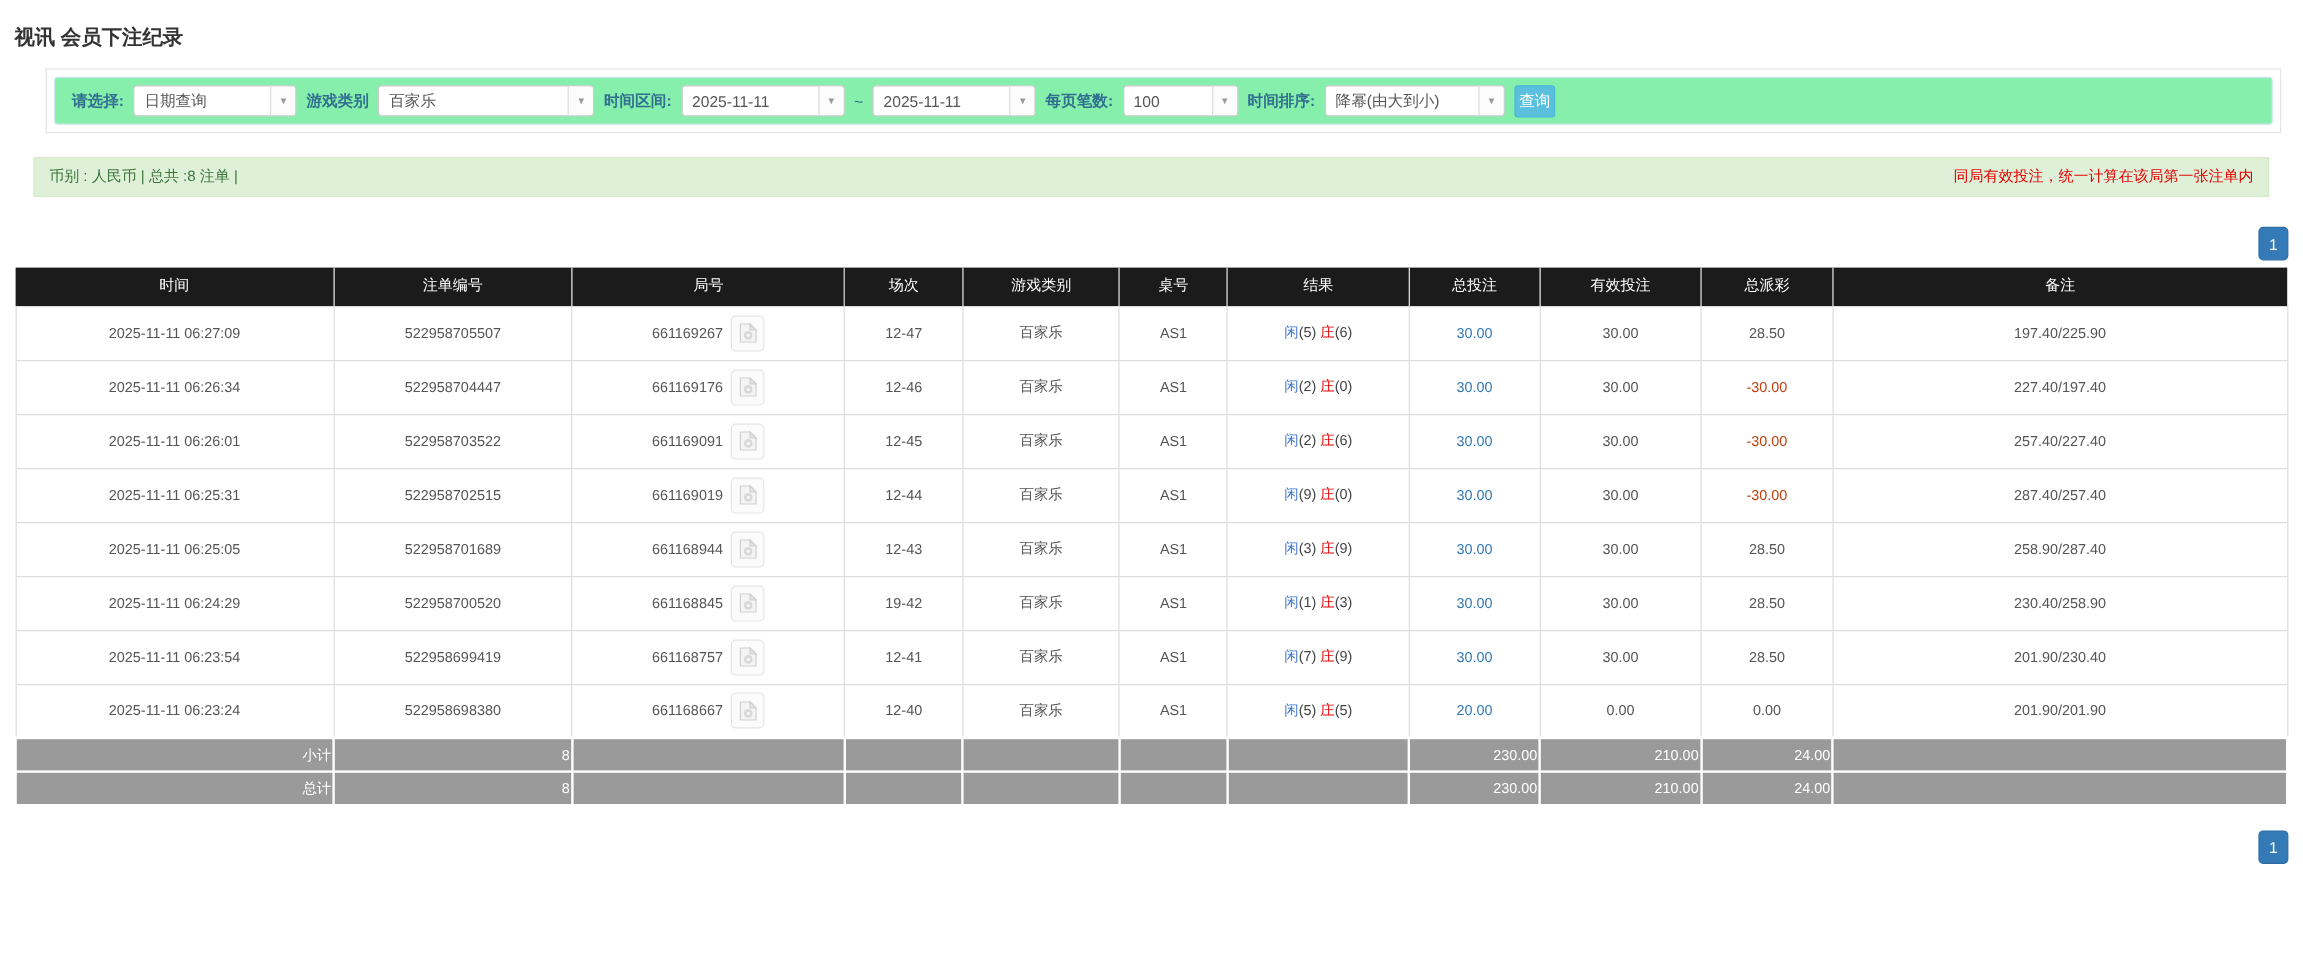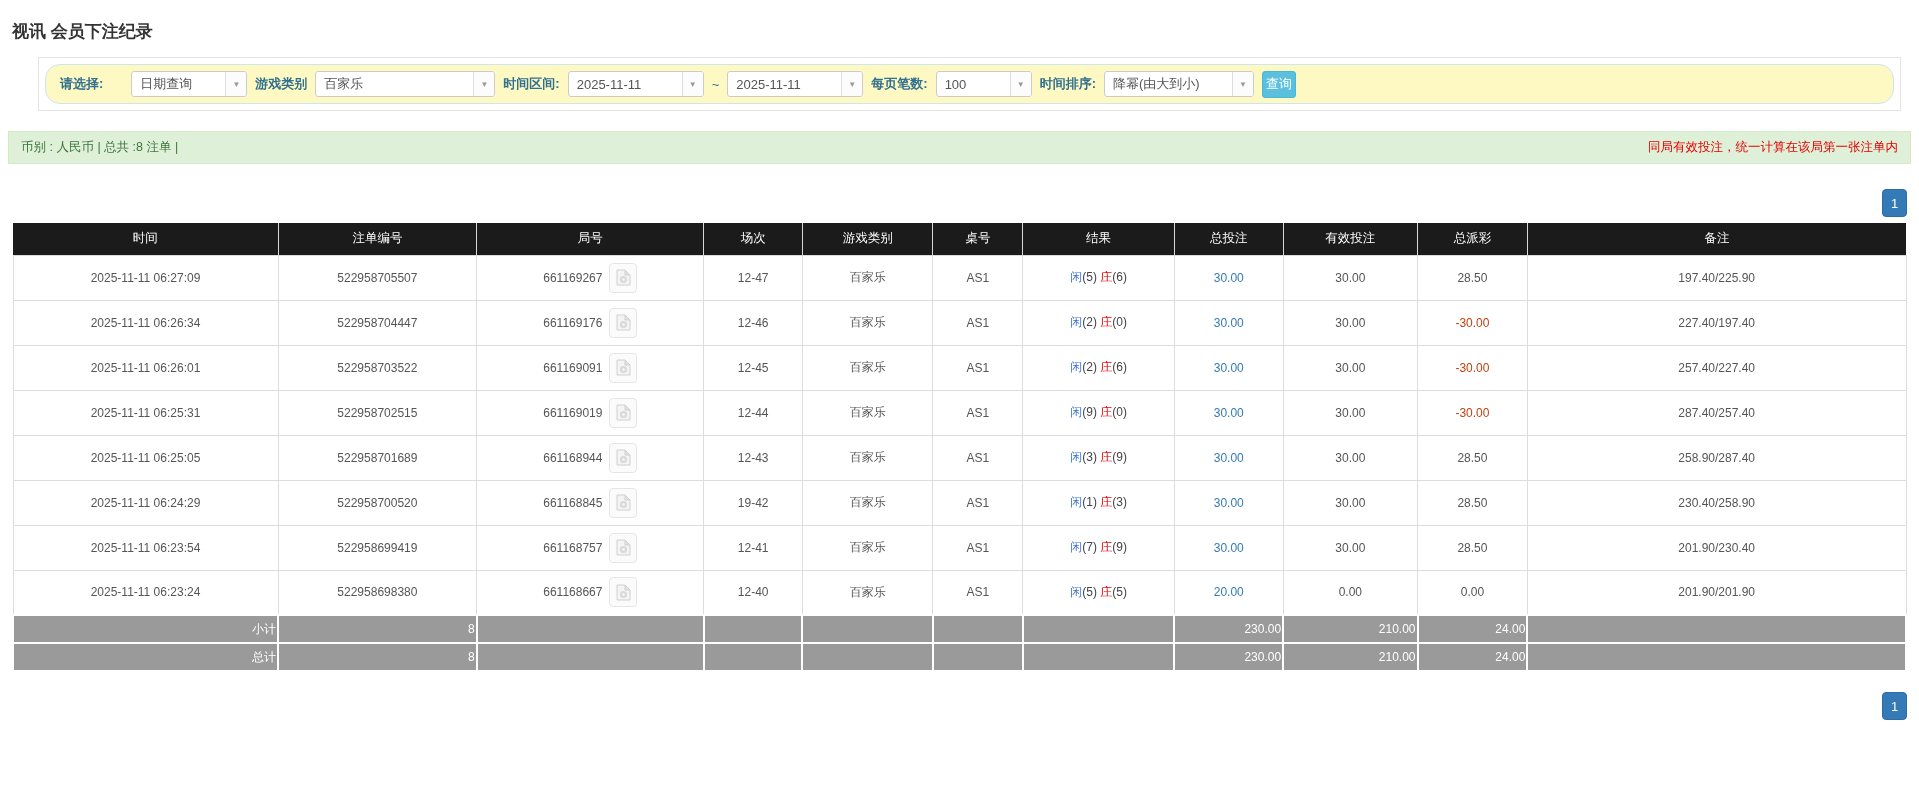--- a/index.html
+++ b/index.html
@@ -10,50 +10,50 @@
     color:#555;
   }
   .page-title {
     margin:20px 12px 14px; font-size:17px; font-weight:700; color:#333;
   }
   
   .filter-wrap {
     margin:0 18px 0 38px; border:1px solid #e4e4e4; background:#fff; padding:6px;
   }
   .filter-bar {
-    background:#fef9c3; border:1px solid #cbe5f1; border-radius:15px;
+    background:#86efac; border:1px solid #cbe5f1; border-radius:3px;
     height:40px; display:flex; align-items:center; padding:0 14px; gap:8px;
     font-size:13px; white-space:nowrap;
   }
   .flabel { color:#31708f; font-weight:700; }
   .combo {
     display:inline-flex; align-items:stretch; background:#fff;
     border:1px solid #ccc; border-radius:3px; height:26px; overflow:hidden;
     cursor:pointer;
   }
   .combo-text {
     flex:1; display:flex; align-items:center; padding:0 8px;
     font-size:13px; color:#555; overflow:hidden;
   }
   .combo-arrow {
     width:21px; border-left:1px solid #ddd; background:#fcfcfc;
     display:flex; align-items:center; justify-content:center;
     color:#9a9a9a; font-size:8px;
   }
-  .w-query { width:116px;margin-left:20px; } .w-game { width:180px; } .w-date { width:136px; }
+  .w-query { width:136px; } .w-game { width:180px; } .w-date { width:136px; }
   .w-size { width:96px; } .w-sort { width:150px; }
   .tilde { color:#31708f; }
   .search-btn {
     height:27px; padding:0 3px; background:#5bc0de; color:#fff;
     border:1px solid #46b8da; border-radius:3px; font-size:13px; cursor:pointer;
     font-family:inherit;
   }
   
   .summary-bar {
-    margin:20px 8px 0; background:#dff0d8; border:1px solid #d6e9c6;
+    margin:20px 28px 0; background:#dff0d8; border:1px solid #d6e9c6;
     height:33px; display:flex; align-items:center; justify-content:space-between;
     padding:0 12px; font-size:12.5px;
   }
   .summary-left { color:#3c763d; }
   .summary-right { color:#e60000; }
   
   .pager { margin:0 12px; display:flex; justify-content:flex-end; }
   .pager-top { margin-top:25px; margin-bottom:6px; }
   .pager-bottom { margin-top:20px; }
   .page-btn {

